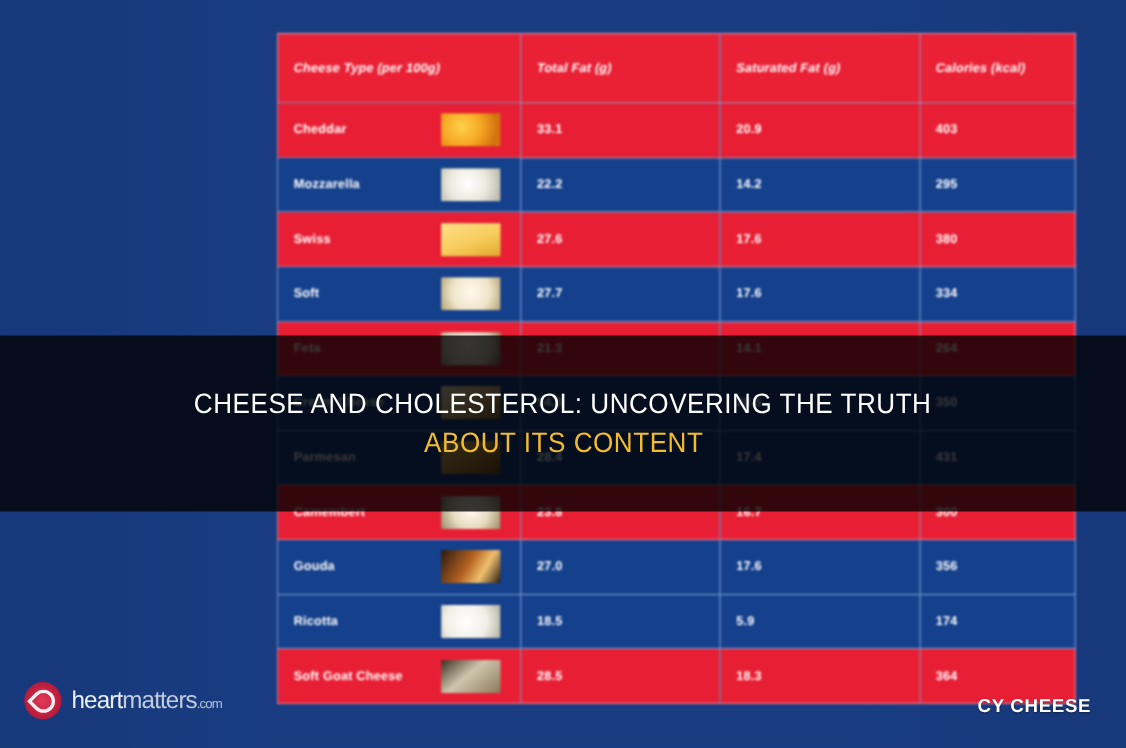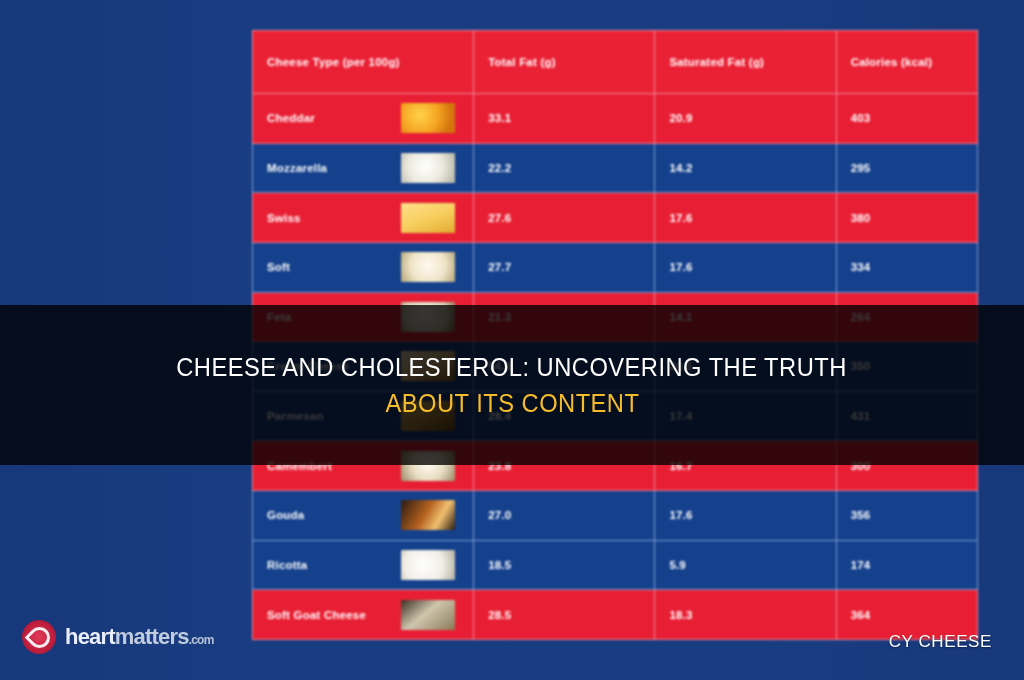--- a/index.html
+++ b/index.html
@@ -57,20 +57,21 @@
     color: #ffffff;
     letter-spacing: .2px;
     white-space: nowrap;
     overflow: hidden;
   }
   table.nutri thead th {
     background: #ea2035;
     height: 62px;
     font-size: 11.5px;
     border-color: #f0889a;
+    font-style: italic;
   }
   tr.row-red td { background: #e81f34; border-color: #f07f92; }
   tr.row-blue td { background: #14408c; border-color: #7e9ed4; }
 
   col.c-name { width: 30.5%; }
   col.c-fat  { width: 25%; }
   col.c-sat  { width: 25%; }
   col.c-cal  { width: 19.5%; }
 
   td.name-cell {
@@ -164,36 +165,36 @@
     content: "";
     width: 15px;
     height: 15px;
     border: 3px solid #ffffff;
     border-radius: 50% 50% 50% 0;
     transform: rotate(45deg);
     opacity: .92;
   }
   #logo-text {
     font-size: 22px;
-    font-weight: bold;
+    font-weight: normal;
     letter-spacing: -0.8px;
     color: #cfd8ea;
   }
   #logo-text .lt-heart { color: #e9eef8; }
   #logo-text .lt-matters { color: #c2ccdf; }
   #logo-text .lt-com { font-size: 12px; color: #b6c2d8; }
 
   
   #watermark {
     position: absolute;
     right: 32px;
     bottom: 28px;
     color: #ffffff;
     font-size: 17px;
-    font-weight: normal;
+    font-weight: bold;
     letter-spacing: .6px;
     z-index: 6;
     text-shadow: 0 1px 2px rgba(0,0,0,.45);
   }
 </style>
 </head>
 <body>
 
 <div id="bg-field"></div>
 

